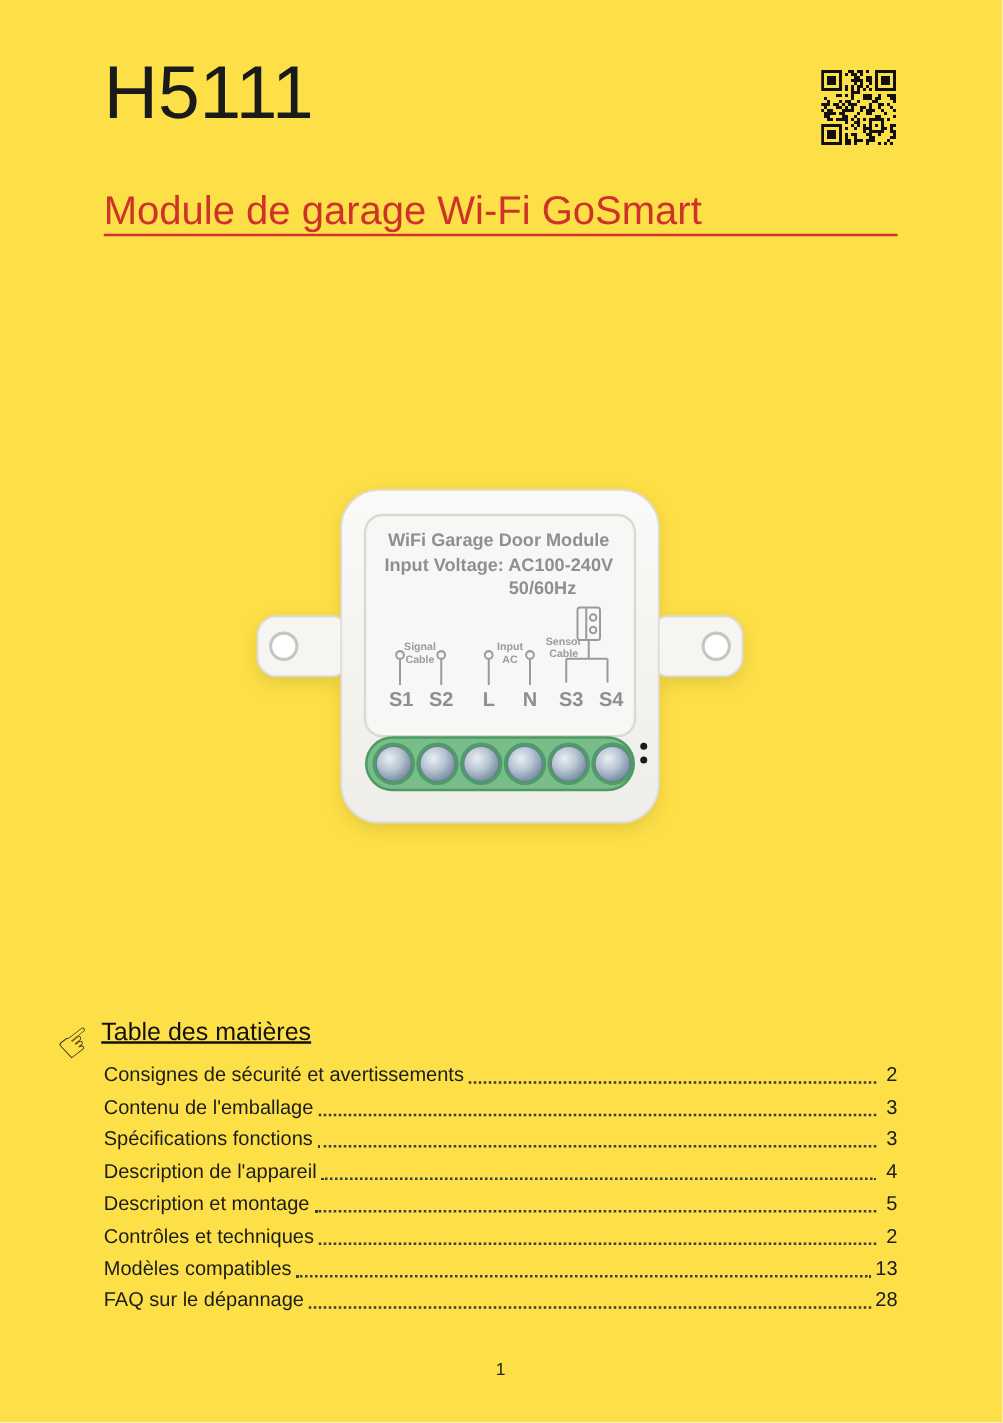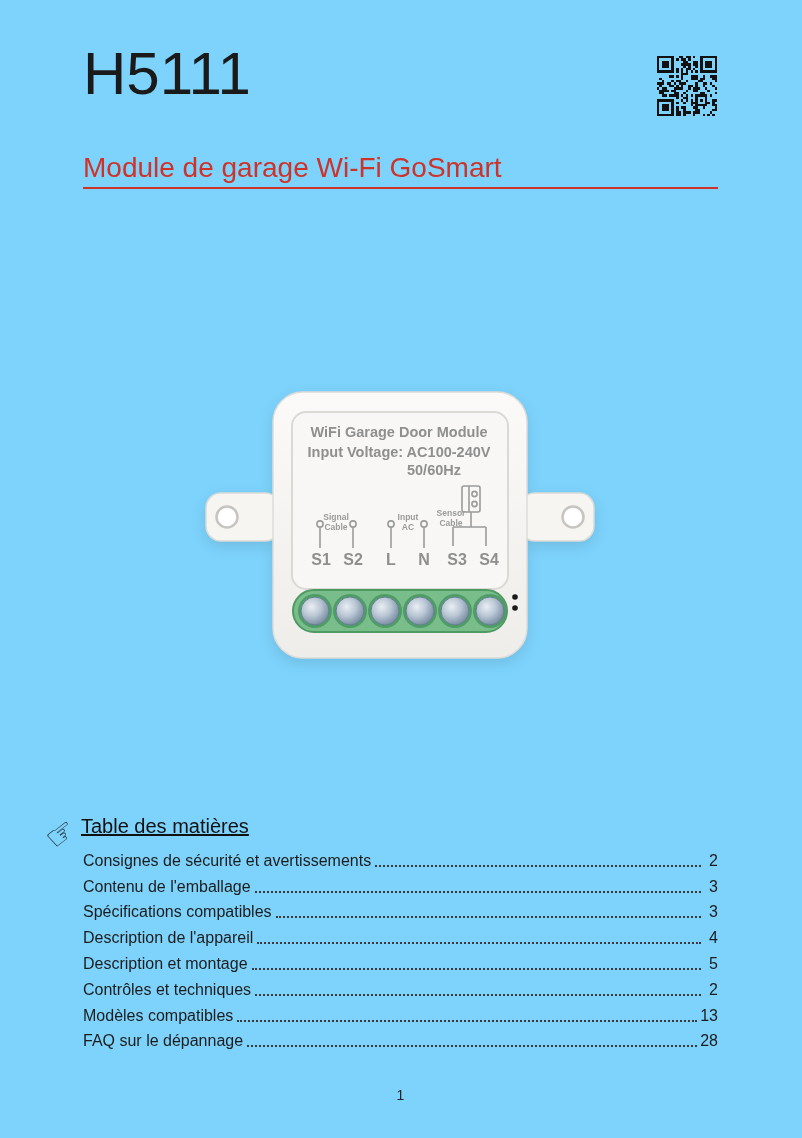--- a/index.html
+++ b/index.html
@@ -1,26 +1,26 @@
 <!DOCTYPE html>
 <html lang="fr" style="--accent: #CE332A; --devgray: #8F8F8F;"><head>
 <meta charset="utf-8">
 <style>
   :root { --accent:#CE332A; --ink:#1c1c1c; --devgray:#8f8f8f; }
   * { margin:0; padding:0; box-sizing:border-box; }
   html,body { background:#ffffff; }
   body { font-family:"Liberation Sans", sans-serif; color:var(--ink); }
-  .page { position:relative; width:802px; height:1138px; background:#7dd3fc; overflow:hidden; }
+  .page { position:relative; width:802px; height:1138px; background:#fde047; overflow:hidden; }
 
   .doc-title { position:absolute; left:83px; top:40px; font-size:60px; line-height:68px;
                font-weight:400; letter-spacing:0px; color:#1a1a1a; }
 
   .qr-box { position:absolute; left:657px; top:56px; width:60px; height:60px; }
 
-  .doc-subtitle { position:absolute; left:83px; top:153px; font-size:28px; line-height:30px;
+  .doc-subtitle { position:absolute; left:83px; top:153px; font-size:32px; line-height:30px;
                   font-weight:400; color:var(--accent); }
   .subtitle-rule { position:absolute; left:83px; top:187px; width:635px; height:2px;
                    background:var(--accent); }
 
   .device-figure { position:absolute; left:190px; top:372px; width:420px; height:310px; }
   .device-figure svg { filter:drop-shadow(0 5px 7px rgba(0,0,0,0.10)); }
   .dev-txt { font-family:"Liberation Sans", sans-serif; font-weight:bold; fill:var(--devgray); }
   .dev-small { font-family:"Liberation Sans", sans-serif; font-weight:bold; fill:#9b9b9b; }
 
   .toc-hand { position:absolute; left:40px; top:812px; width:42px; height:44px;
@@ -442,21 +442,21 @@
       <span class="toc-label">Consignes de sécurité et avertissements</span>
       <span class="toc-leader"></span>
       <span class="toc-page">2</span>
     </div>
     <div class="toc-row">
       <span class="toc-label">Contenu de l'emballage</span>
       <span class="toc-leader"></span>
       <span class="toc-page">3</span>
     </div>
     <div class="toc-row">
-      <span class="toc-label">Spécifications compatibles</span>
+      <span class="toc-label">Spécifications fonctions</span>
       <span class="toc-leader"></span>
       <span class="toc-page">3</span>
     </div>
     <div class="toc-row">
       <span class="toc-label">Description de l'appareil</span>
       <span class="toc-leader"></span>
       <span class="toc-page">4</span>
     </div>
     <div class="toc-row">
       <span class="toc-label">Description et montage</span>

